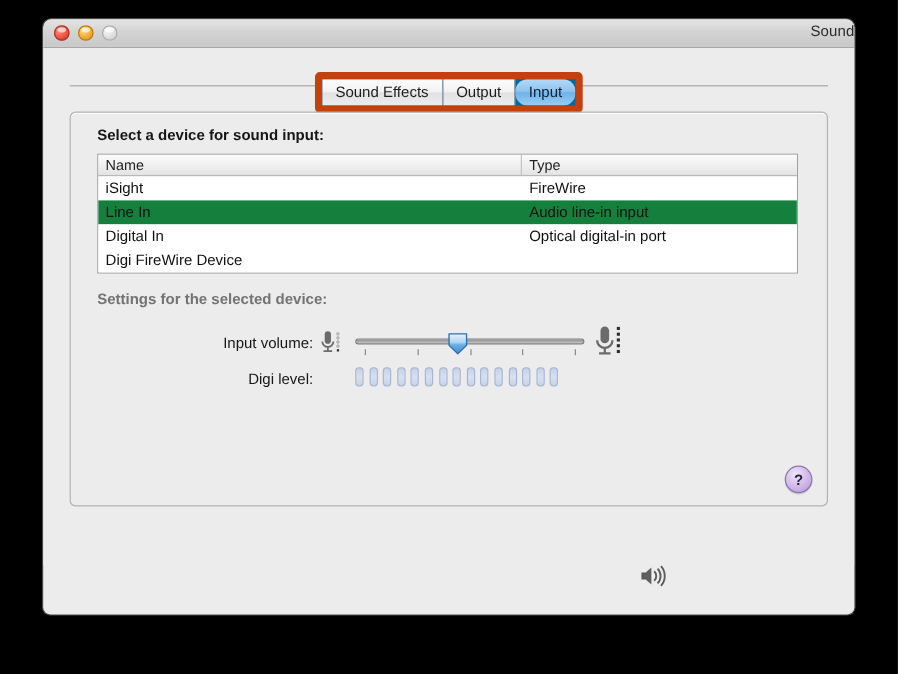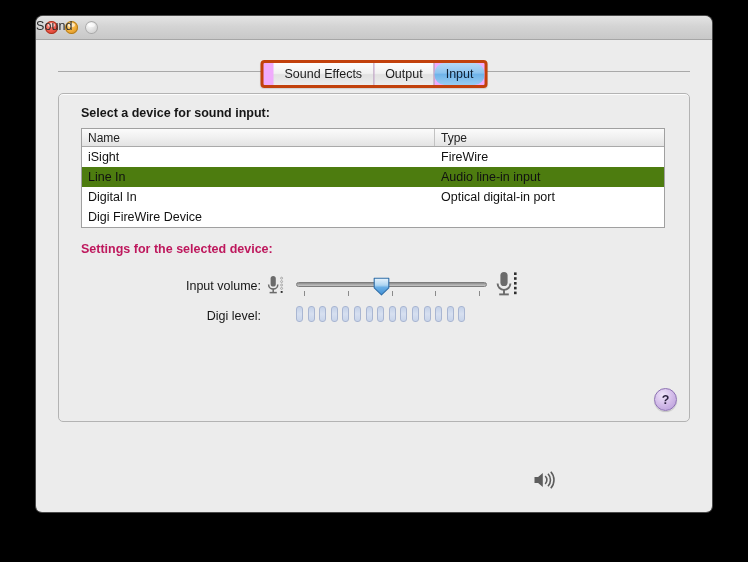--- a/index.html
+++ b/index.html
@@ -37,21 +37,21 @@
   .titlebar {
     position: relative;
     height: 23px;
     background: linear-gradient(to bottom, #e4e4e4 0%, #d4d4d4 45%, #c8c8c8 100%);
     border-bottom: 1px solid #a6a6a6;
     border-radius: 6px 6px 0 0;
   }
   .title-text {
     position: absolute;
     left: 0; right: 0; top: 3px;
-    text-align: left;
+    text-align: right;
     font-size: 12.5px;
     color: #2b2b2b;
     letter-spacing: 0.1px;
   }
   .traffic {
     position: absolute;
     left: 9px; top: 5px;
     display: flex;
     gap: 7px;
   }
@@ -190,26 +190,25 @@
     height: 1px;
     background: #a9a9a9;
   }
   .tabs {
     position: absolute;
     left: 50%;
     transform: translateX(-50%);
     top: 0;
     display: flex;
     height: 22px;
-    border: 3px solid #c2410c;
+    border: 6px solid #c2410c;
     border-radius: 4px;
     overflow: hidden;
-    background: #f0abfc;
+    background: #0369a1;
     box-shadow: 0 1px 1px rgba(0,0,0,0.12);
-    padding-left: 10px;
   }
   .tab {
     padding: 0 11px;
     display: flex;
     align-items: center;
     font-size: 12.5px;
     color: #1c1c1c;
     background: linear-gradient(to bottom, #fdfdfd 0%, #f1f1f1 47%, #e1e1e1 53%, #ededed 100%);
     border-right: 1px solid #a5a5a5;
     box-sizing: border-box;
@@ -271,40 +270,40 @@
   }
   .th-name { width: 353px; border-right: 1px solid #c2c2c2; }
   .th-type { flex: 1; }
 
   .trow {
     display: flex;
     height: 20px;
     background: #ffffff;
     text-align: right;
   }
-  .trow.selected { background: #4d7c0f; }
+  .trow.selected { background: #15803d; }
   .td {
     font-size: 12.5px;
     color: #111;
     padding-left: 6px;
     display: flex;
     align-items: center;
     box-sizing: border-box;
   }
   .td-name { width: 353px; }
   .td-type { flex: 1; }
 
   
   .settings-title {
     position: absolute;
     left: 22px;
     top: 148px;
     font-size: 12.5px;
     font-weight: bold;
-    color: #be185d;
+    color: #737373;
   }
 
   .row-input-volume {
     position: absolute;
     left: 0;
     top: 176px;
     width: 100%;
     height: 34px;
   }
   .row-input-level {

